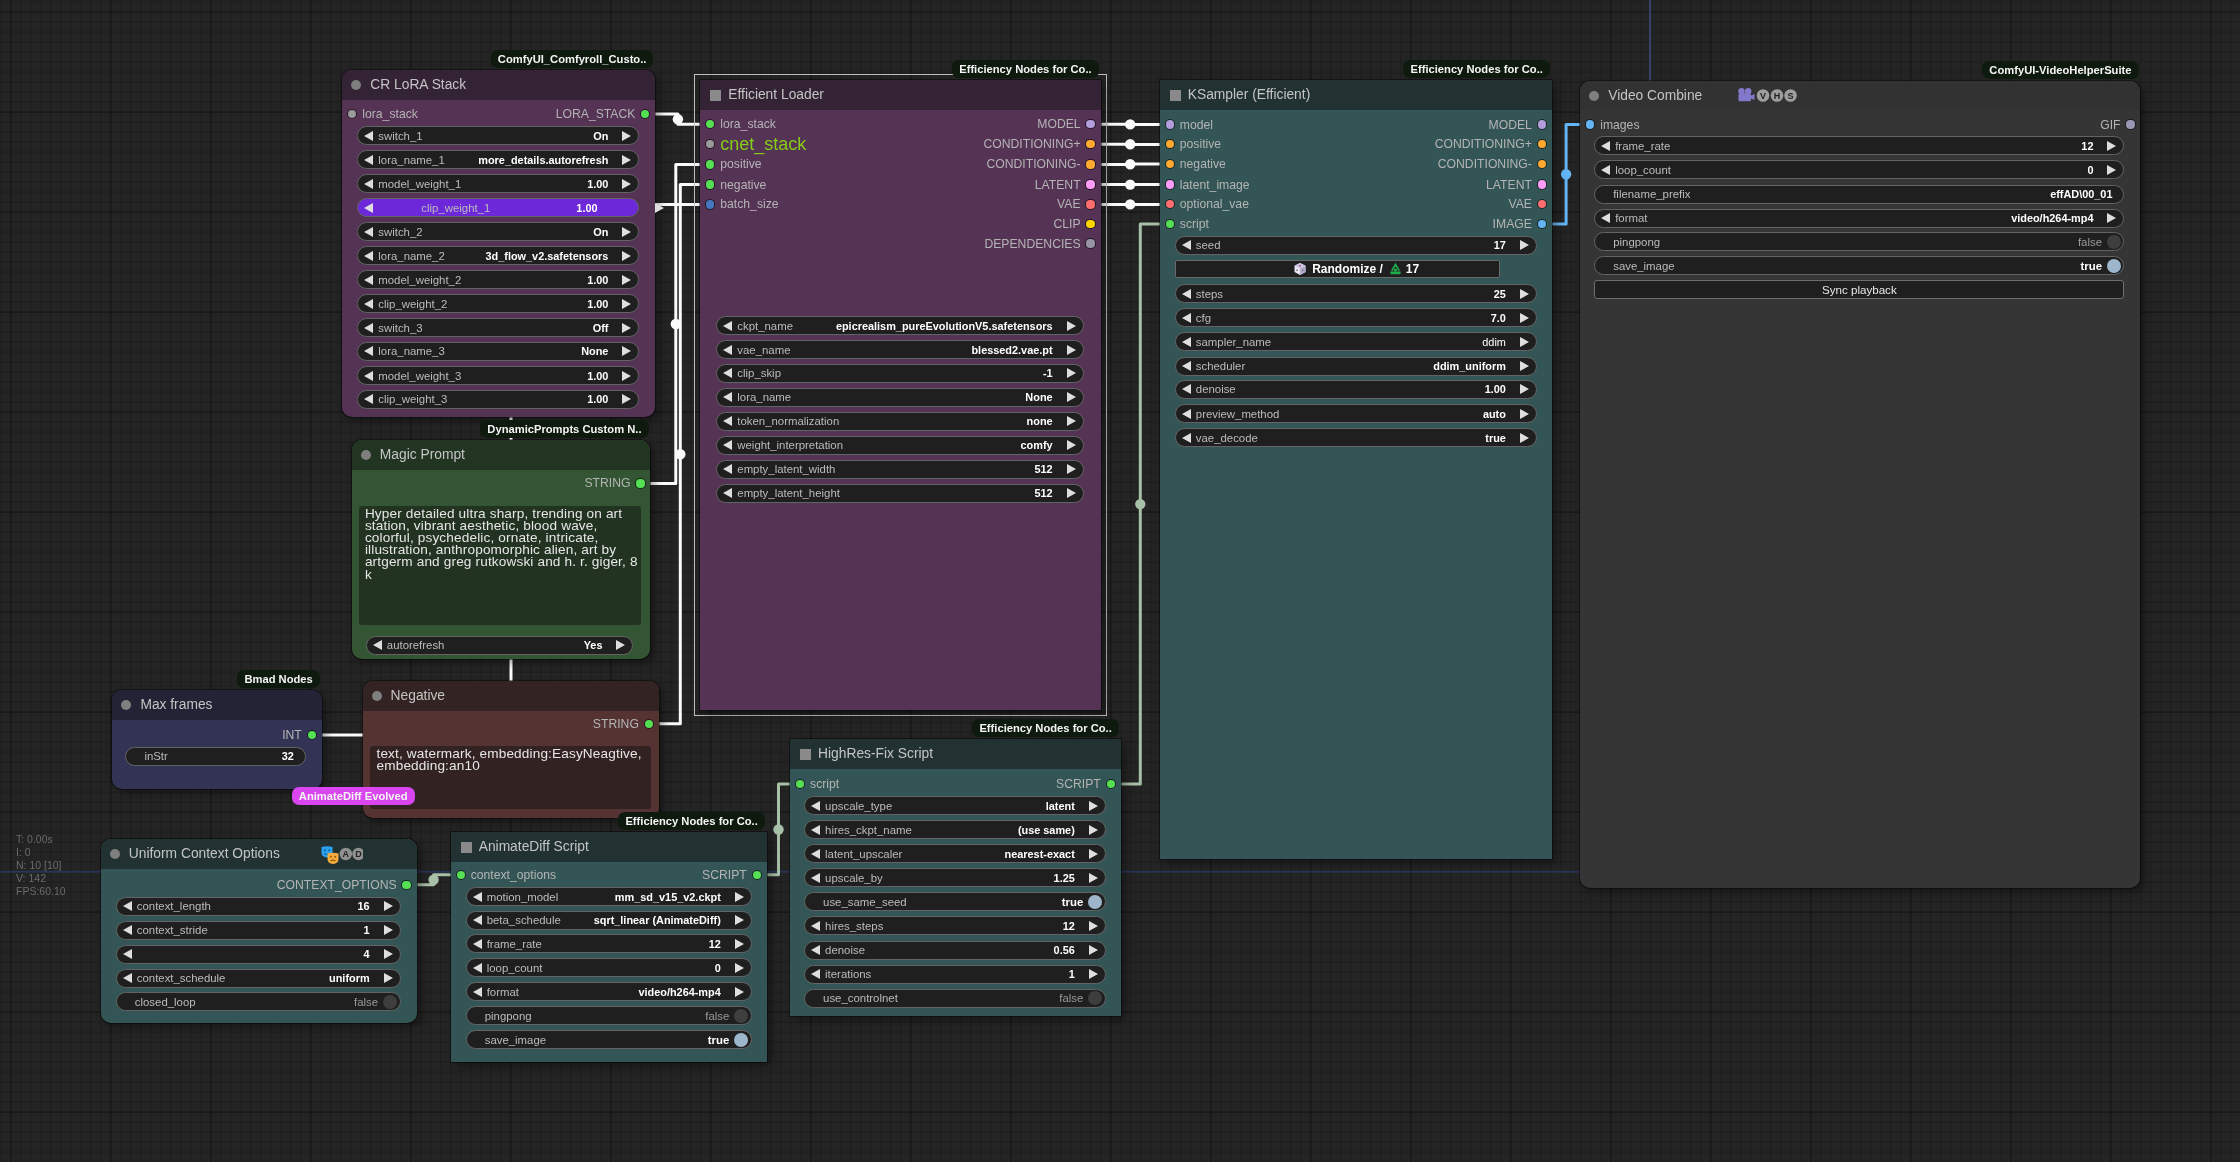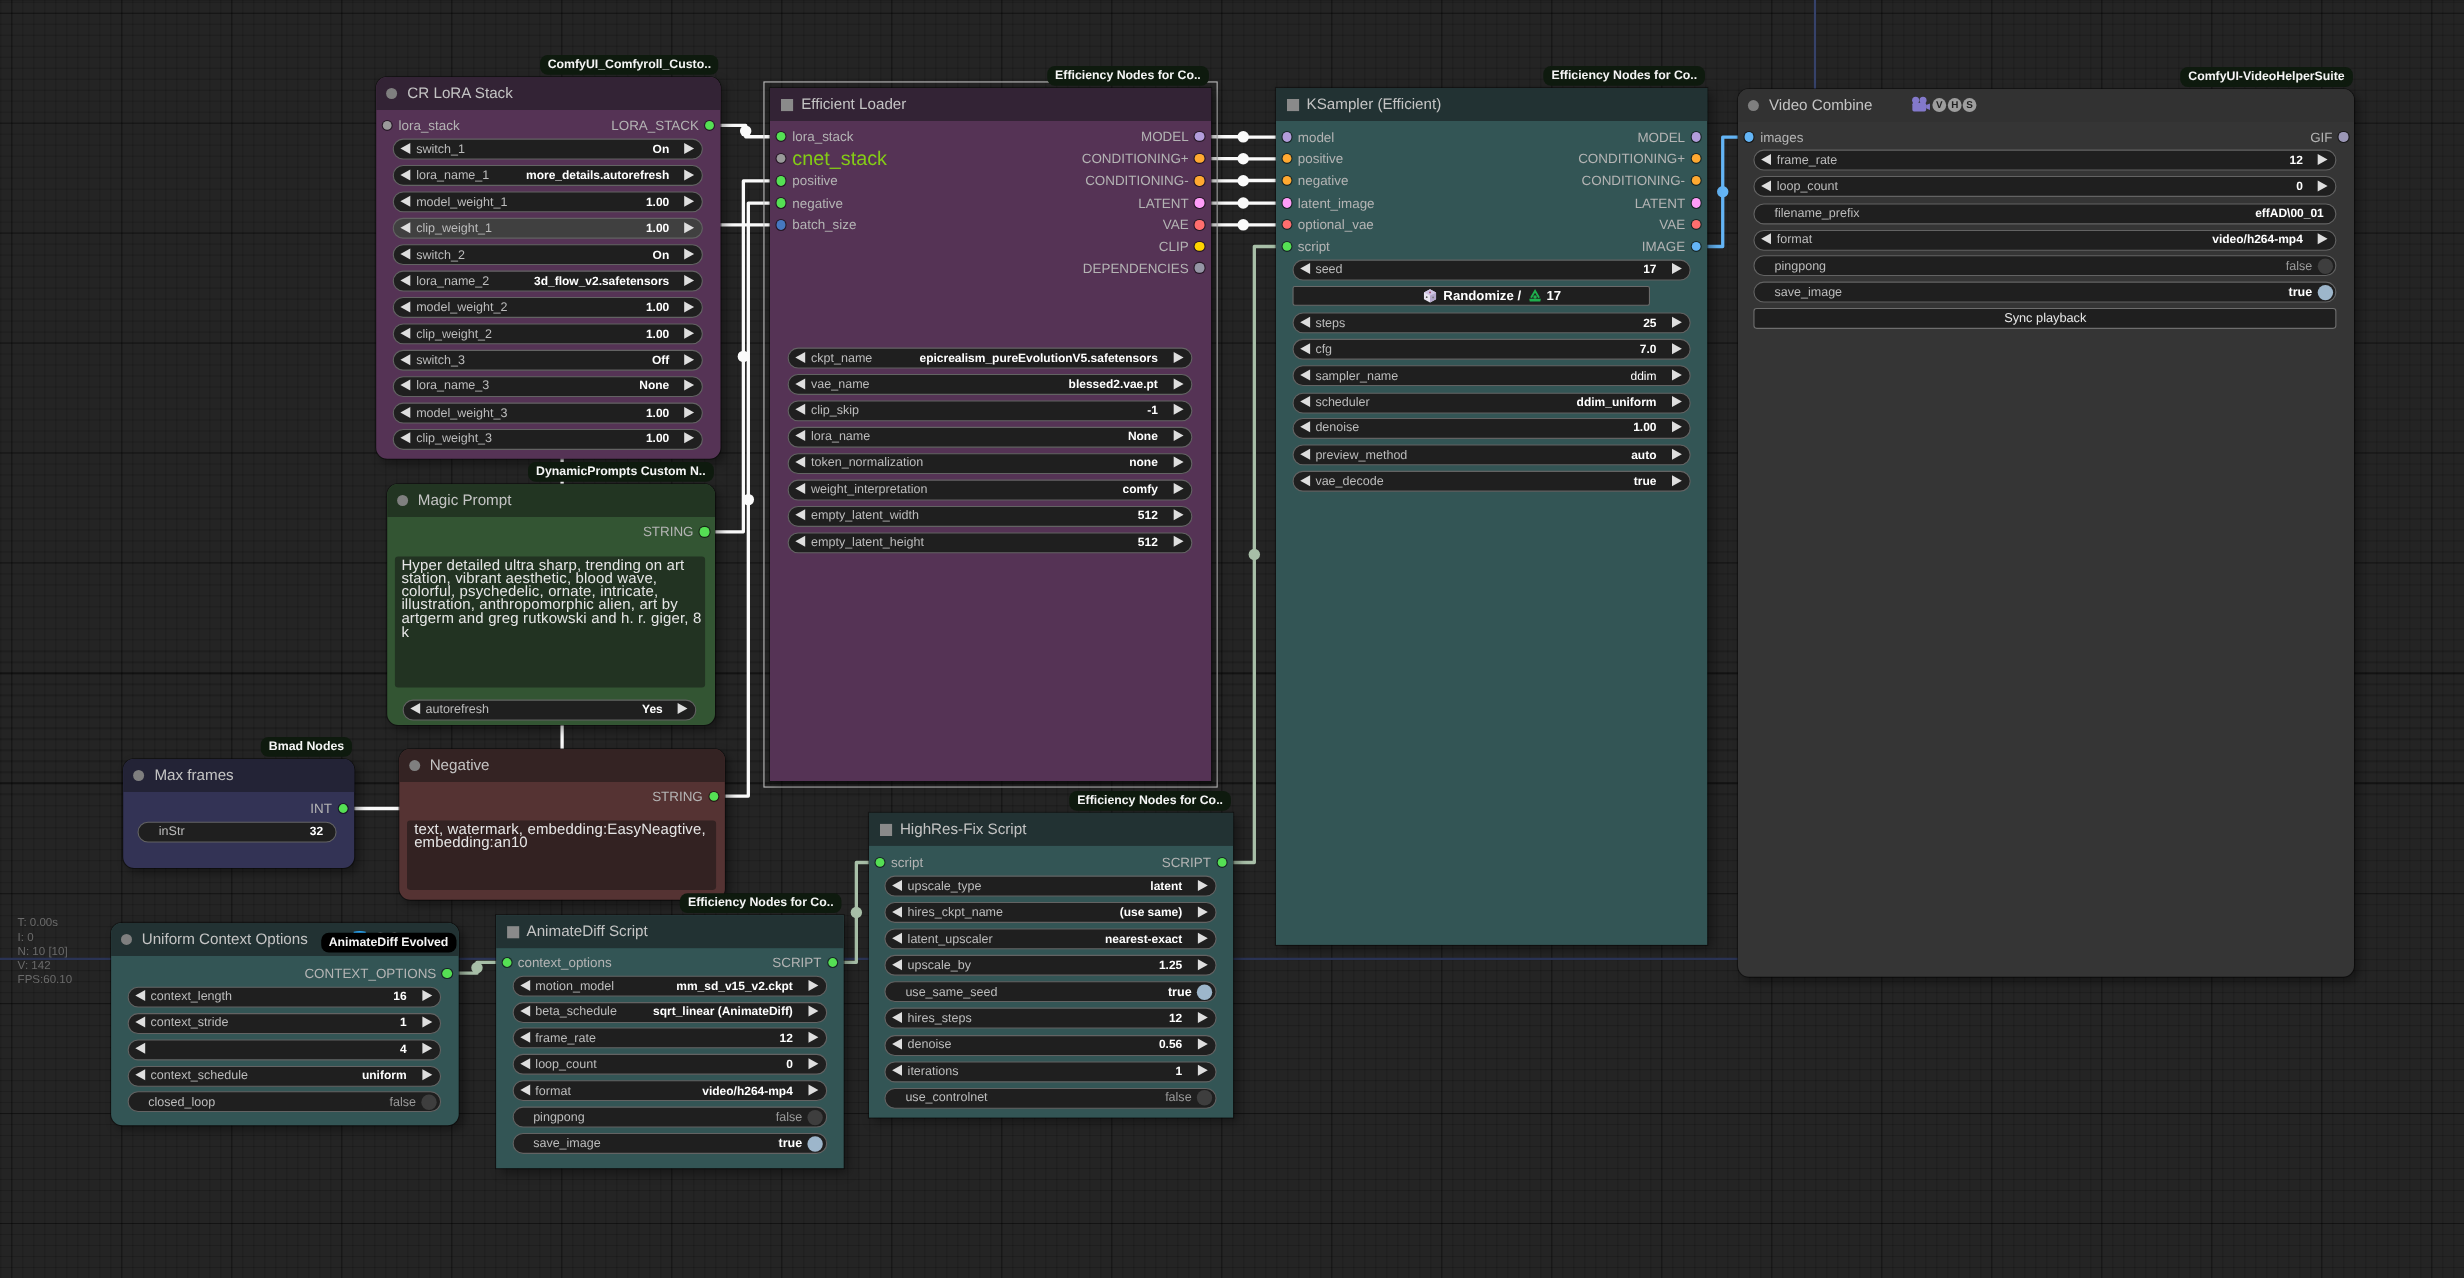--- a/index.html
+++ b/index.html
@@ -53,21 +53,21 @@
       <span style="font-size:10.9px;font-weight:700;color:#ffffff;white-space:nowrap;">more_details.autorefresh</span>
       <span style="margin-left:14px;margin-right:7px;"><span style="display:inline-block;width:0;height:0;border-top:5.5px solid transparent;border-bottom:5.5px solid transparent;border-left:9px solid #dedede;"></span></span>
     </div>
     <div style="position:absolute;left:15px;top:104.3px;width:282.1px;height:19px;box-sizing:border-box;background:#1f1f1f;border:1px solid #636363;border-radius:9.5px;display:flex;align-items:center;">
       <span style="margin-left:6px;"><span style="display:inline-block;width:0;height:0;border-top:5.5px solid transparent;border-bottom:5.5px solid transparent;border-right:9px solid #dedede;"></span></span>
       <span style="margin-left:5px;font-size:11.4px;color:#bcbcbc;white-space:nowrap;">model_weight_1</span>
       <span style="flex:1"></span>
       <span style="font-size:10.9px;font-weight:700;color:#ffffff;white-space:nowrap;">1.00</span>
       <span style="margin-left:14px;margin-right:7px;"><span style="display:inline-block;width:0;height:0;border-top:5.5px solid transparent;border-bottom:5.5px solid transparent;border-left:9px solid #dedede;"></span></span>
     </div>
-    <div style="position:absolute;left:15px;top:128.3px;width:282.1px;height:19px;box-sizing:border-box;background:#404040;border:1px solid #636363;border-radius:9.5px;display:flex;align-items:center;">
+    <div style="position:absolute;left:15px;top:128.3px;width:282.1px;height:19px;box-sizing:border-box;background:#6d28d9;border:1px solid #636363;border-radius:9.5px;display:flex;align-items:center;gap:43px;">
       <span style="margin-left:6px;"><span style="display:inline-block;width:0;height:0;border-top:5.5px solid transparent;border-bottom:5.5px solid transparent;border-right:9px solid #dedede;"></span></span>
       <span style="margin-left:5px;font-size:11.4px;color:#bcbcbc;white-space:nowrap;">clip_weight_1</span>
       <span style="flex:1"></span>
       <span style="font-size:10.9px;font-weight:700;color:#ffffff;white-space:nowrap;">1.00</span>
       <span style="margin-left:14px;margin-right:7px;"><span style="display:inline-block;width:0;height:0;border-top:5.5px solid transparent;border-bottom:5.5px solid transparent;border-left:9px solid #dedede;"></span></span>
     </div>
     <div style="position:absolute;left:15px;top:152.1px;width:282.1px;height:19px;box-sizing:border-box;background:#1f1f1f;border:1px solid #636363;border-radius:9.5px;display:flex;align-items:center;">
       <span style="margin-left:6px;"><span style="display:inline-block;width:0;height:0;border-top:5.5px solid transparent;border-bottom:5.5px solid transparent;border-right:9px solid #dedede;"></span></span>
       <span style="margin-left:5px;font-size:11.4px;color:#bcbcbc;white-space:nowrap;">switch_2</span>
       <span style="flex:1"></span>
@@ -584,15 +584,15 @@
       <span style="font-size:11.4px;font-weight:400;color:#9a9a9a;white-space:nowrap;">false</span>
       <span style="margin-left:5px;margin-right:2.5px;width:14px;height:14px;border-radius:50%;background:#3e3e3e;"></span>
     </div>
   </div>
 <div style="position:absolute;right:1586.6px;top:50.0px;height:18px;line-height:18px;padding:0 7px;border-radius:7px;background:#0e1a0e;font-size:11.2px;font-weight:700;color:#f5f5f5;z-index:5;white-space:nowrap;">ComfyUI_Comfyroll_Custo..</div>
 <div style="position:absolute;right:1141.4px;top:60.3px;height:18px;line-height:18px;padding:0 7px;border-radius:7px;background:#0e1a0e;font-size:11.2px;font-weight:700;color:#f5f5f5;z-index:5;white-space:nowrap;">Efficiency Nodes for Co..</div>
 <div style="position:absolute;right:690.1px;top:60.4px;height:18px;line-height:18px;padding:0 7px;border-radius:7px;background:#0e1a0e;font-size:11.2px;font-weight:700;color:#f5f5f5;z-index:5;white-space:nowrap;">Efficiency Nodes for Co..</div>
 <div style="position:absolute;right:101.5px;top:60.7px;height:18px;line-height:18px;padding:0 7px;border-radius:7px;background:#0e1a0e;font-size:11.2px;font-weight:700;color:#f5f5f5;z-index:5;white-space:nowrap;">ComfyUI-VideoHelperSuite</div>
 <div style="position:absolute;right:1591.5px;top:419.8px;height:18px;line-height:18px;padding:0 7px;border-radius:7px;background:#0e1a0e;font-size:11.2px;font-weight:700;color:#f5f5f5;z-index:5;white-space:nowrap;">DynamicPrompts Custom N..</div>
 <div style="position:absolute;right:1920.2px;top:670.3px;height:18px;line-height:18px;padding:0 7px;border-radius:7px;background:#0e1a0e;font-size:11.2px;font-weight:700;color:#f5f5f5;z-index:5;white-space:nowrap;">Bmad Nodes</div>
-<div style="position:absolute;right:1825.4px;top:848px;height:18px;line-height:18px;padding:0 7px;border-radius:7px;background:#000000;font-size:11.2px;font-weight:700;color:#f5f5f5;z-index:5;white-space:nowrap;">AnimateDiff Evolved</div>
+<div style="position:absolute;right:1825.4px;top:787px;height:18px;line-height:18px;padding:0 7px;border-radius:7px;background:#d946ef;font-size:11.2px;font-weight:700;color:#f5f5f5;z-index:5;white-space:nowrap;">AnimateDiff Evolved</div>
 <div style="position:absolute;right:1475.2px;top:811.7px;height:18px;line-height:18px;padding:0 7px;border-radius:7px;background:#0e1a0e;font-size:11.2px;font-weight:700;color:#f5f5f5;z-index:5;white-space:nowrap;">Efficiency Nodes for Co..</div>
 <div style="position:absolute;right:1121.2px;top:719.2px;height:18px;line-height:18px;padding:0 7px;border-radius:7px;background:#0e1a0e;font-size:11.2px;font-weight:700;color:#f5f5f5;z-index:5;white-space:nowrap;">Efficiency Nodes for Co..</div>
 <div style="position:absolute;left:16px;top:833px;font-size:10.5px;line-height:13px;color:#6b6b6b;z-index:1;">T: 0.00s<br>I: 0<br>N: 10 [10]<br>V: 142<br>FPS:60.10</div>
 </body></html>

